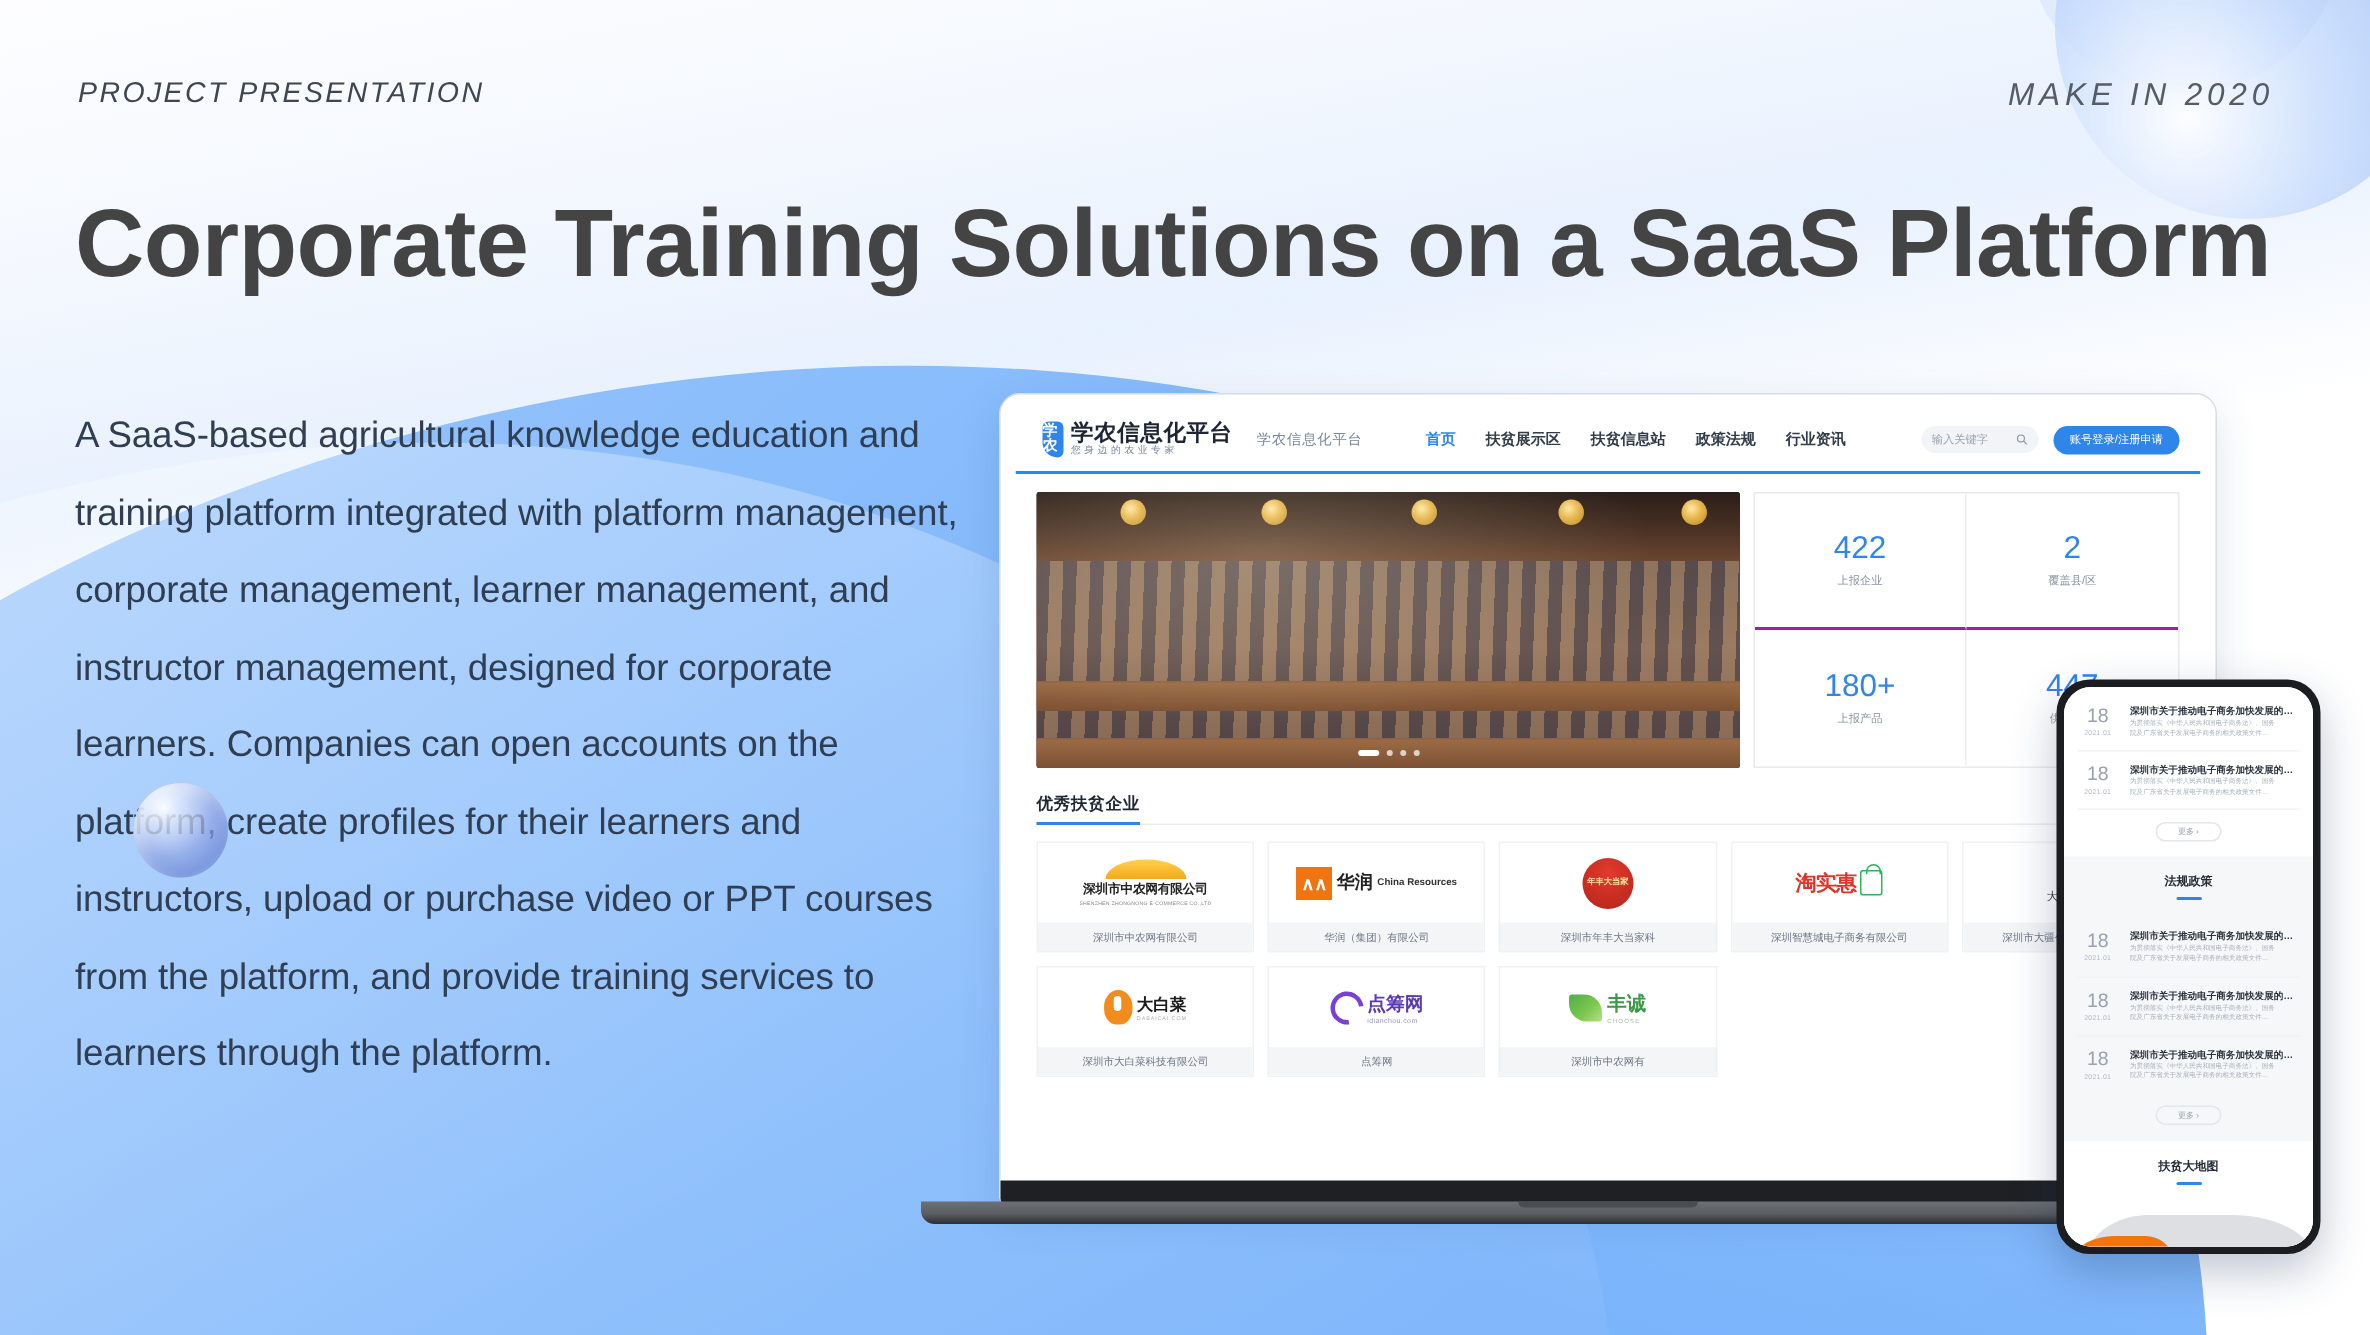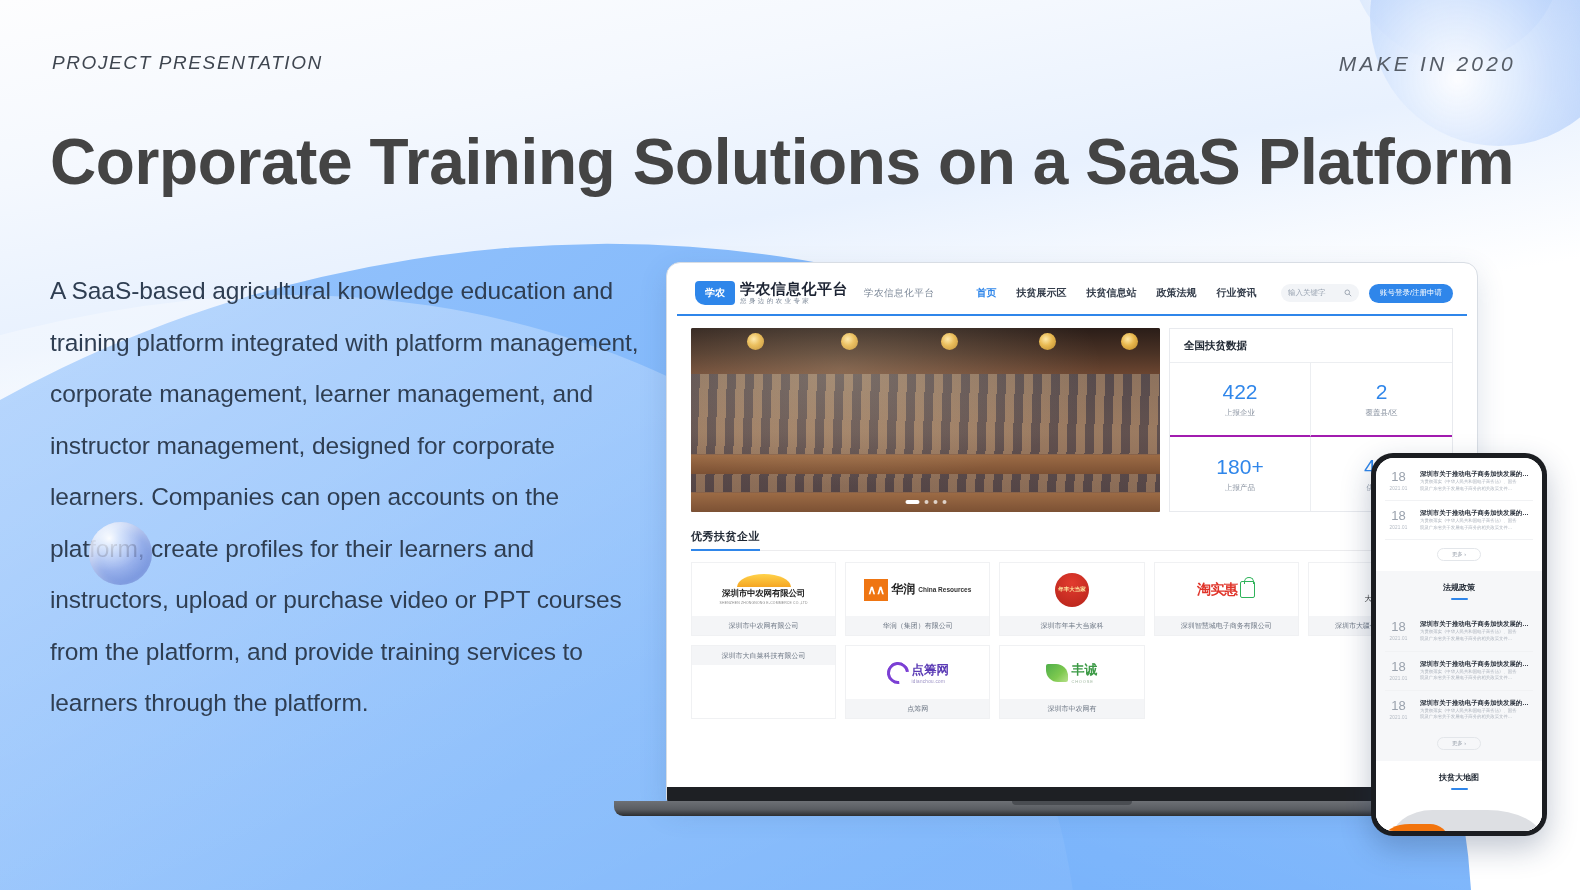--- a/index.html
+++ b/index.html
@@ -178,21 +178,21 @@
   .site-nav {
     height: 44px;
     display: flex;
     align-items: center;
     padding: 0 14px 0 18px;
     border-bottom: 2px solid #2f86ea;
     background: #ffffff;
   }
   .logo-wrap { display: flex; align-items: center; gap: 5px; }
   .logo-badge {
-    width: 40px; height: 24px;
+    width: 14px; height: 24px;
     background: #2e86ea;
     border-radius: 4px 4px 4px 10px;
     color: #fff;
     font-size: 10px;
     font-weight: bold;
     display: flex; align-items: center; justify-content: center;
     line-height: 1;
   }
   .logo-text { line-height: 1.05; }
   .logo-main { font-size: 15px; font-weight: bold; color: #1d2433; letter-spacing: 0.4px; }
@@ -488,21 +488,20 @@
             <div class="photo-glare"></div>
             <div class="carousel-dots">
               <i class="cdot active"></i>
               <i class="cdot"></i>
               <i class="cdot"></i>
               <i class="cdot"></i>
             </div>
           </div>
 
           <div class="stats-panel">
-            <div class="stats-title">全国扶贫数据</div>
             <div class="stats-grid">
               <div class="stat-cell">
                 <div class="stat-num">422</div>
                 <div class="stat-lbl">上报企业</div>
               </div>
               <div class="stat-cell">
                 <div class="stat-num">2</div>
                 <div class="stat-lbl">覆盖县/区</div>
               </div>
               <div class="stat-cell">
@@ -570,20 +569,29 @@
               <div class="logo-art">
                 <div class="dji-wrap">
                   <div class="dji-txt">dji</div>
                   <div class="dji-sub">大疆创新</div>
                 </div>
               </div>
               <div class="logo-cap">深圳市大疆创新科技有限公司</div>
             </div>
 
             <div class="logo-card">
+              <div class="logo-art">
+                <div class="mk">
+                  <div class="dbc-art"></div>
+                  <div>
+                    <div class="dbc-txt">大白菜</div>
+                    <div class="dbc-sub">DABAICAI.COM</div>
+                  </div>
+                </div>
+              </div>
               <div class="logo-cap">深圳市大白菜科技有限公司</div>
             </div>
 
             <div class="logo-card">
               <div class="logo-art">
                 <div class="mk">
                   <div class="dcw-circle"></div>
                   <div>
                     <div class="dcw-txt">点筹网</div>
                     <div class="dcw-sub">idianchou.com</div>

